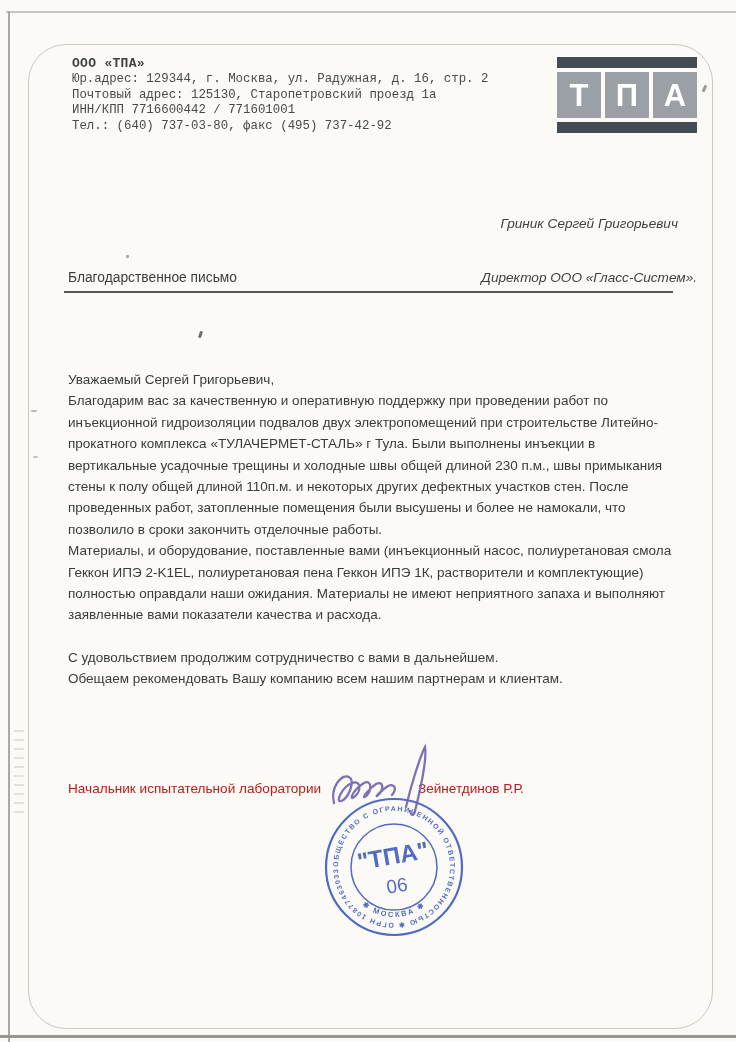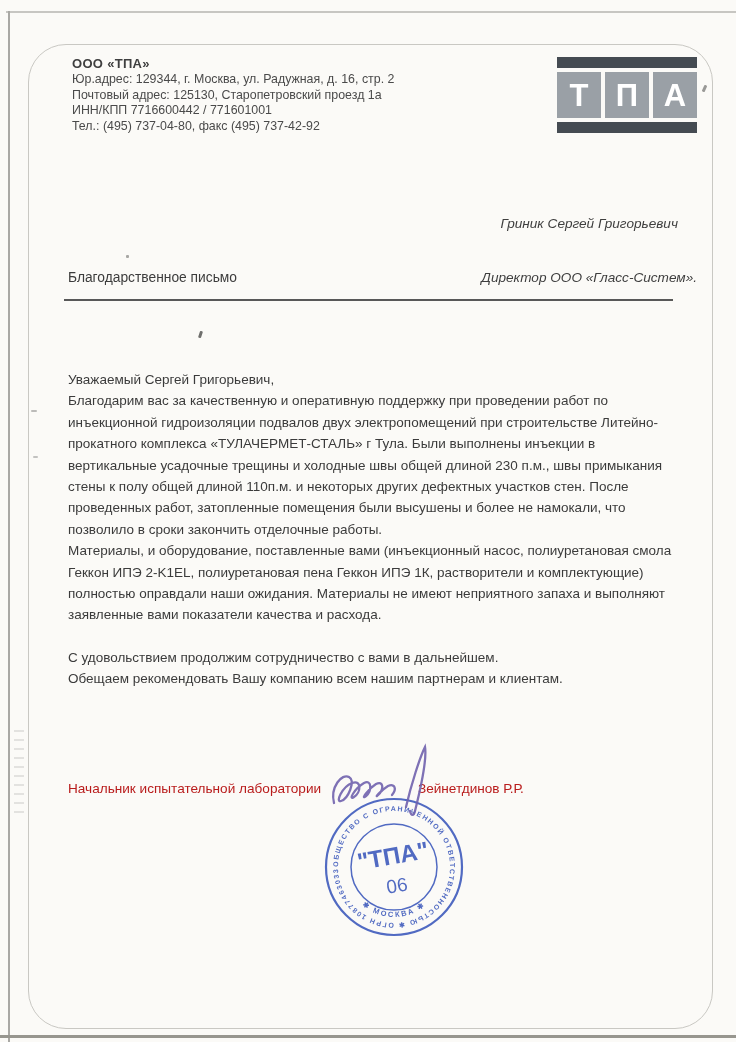--- a/index.html
+++ b/index.html
@@ -13,40 +13,40 @@
   
   .edge-top{position:absolute;left:6px;top:11px;width:730px;height:2px;background:#c7c6c2;}
   .edge-left{position:absolute;left:8px;top:11px;width:2px;height:1031px;background:#a9a8a4;}
   .edge-bottom{position:absolute;left:0;top:1035px;width:736px;height:3px;background:#97968f;}
   
   .frame{
     position:absolute;left:28px;top:44px;width:683px;height:983px;
     border:1px solid #c9c8c3;border-radius:38px;
   }
   
-  .company{position:absolute;left:72px;top:56px;font-size:12.4px;line-height:15.8px;color:#4a4a4a;}
+  .company{position:absolute;left:72px;top:56px;font-size:12.4px;line-height:15.8px;color:#4a4a4a;font-family:Liberation Mono, monospace;}
   .company .cname{font-weight:bold;font-size:13px;color:#3f3f3f;letter-spacing:.3px;}
   
   .logo{position:absolute;left:557px;top:57px;width:140px;}
   .logo .bar{height:11px;background:#454b52;}
   .logo .squares{display:flex;gap:4px;margin:4px 0;}
   .logo .sq{
     width:44px;height:46px;background:#9aa0a6;
     display:flex;align-items:center;justify-content:center;
     color:#fff;font-weight:bold;font-size:31px;line-height:1;
   }
   
   .recipient{
     position:absolute;right:39px;top:179px;text-align:center;
     font-style:italic;font-size:13.6px;line-height:18px;color:#3e3e3e;white-space:pre;
   }
   
   .title-row{
     position:absolute;left:64px;top:268px;width:609px;
-    border-bottom:2px solid #585858;padding-bottom:13px;
+    border-bottom:2px solid #585858;padding-bottom:5px;
   }
   .title-row .ttl{font-size:13.8px;color:#3c3c3c;padding-left:4px;}
   
   .letter-body{
     position:absolute;left:68px;top:369px;width:614px;
     font-size:13.5px;line-height:21.4px;color:#3b3b3b;
   }
   .letter-body p{margin:0;white-space:pre-line;}
   .letter-body p.gap-above{margin-top:21px;}
   
@@ -74,21 +74,21 @@
   <div class="edge-left"></div>
   <div class="edge-bottom"></div>
 
   <div class="frame"></div>
 
   <div class="company">
     <div class="cname">ООО «ТПА»</div>
     <div>Юр.адрес: 129344, г. Москва,  ул. Радужная, д. 16, стр. 2</div>
     <div>Почтовый адрес: 125130, Старопетровский проезд 1а</div>
     <div>ИНН/КПП 7716600442 / 771601001</div>
-    <div>Тел.: (495) 737-04-80, факс (495) 737-42-92</div>
+    <div>Тел.: (640) 737-03-80, факс (495) 737-42-92</div>
   </div>
 
   <div class="logo">
     <div class="bar"></div>
     <div class="squares">
       <div class="sq">Т</div>
       <div class="sq">П</div>
       <div class="sq">А</div>
     </div>
     <div class="bar"></div>

